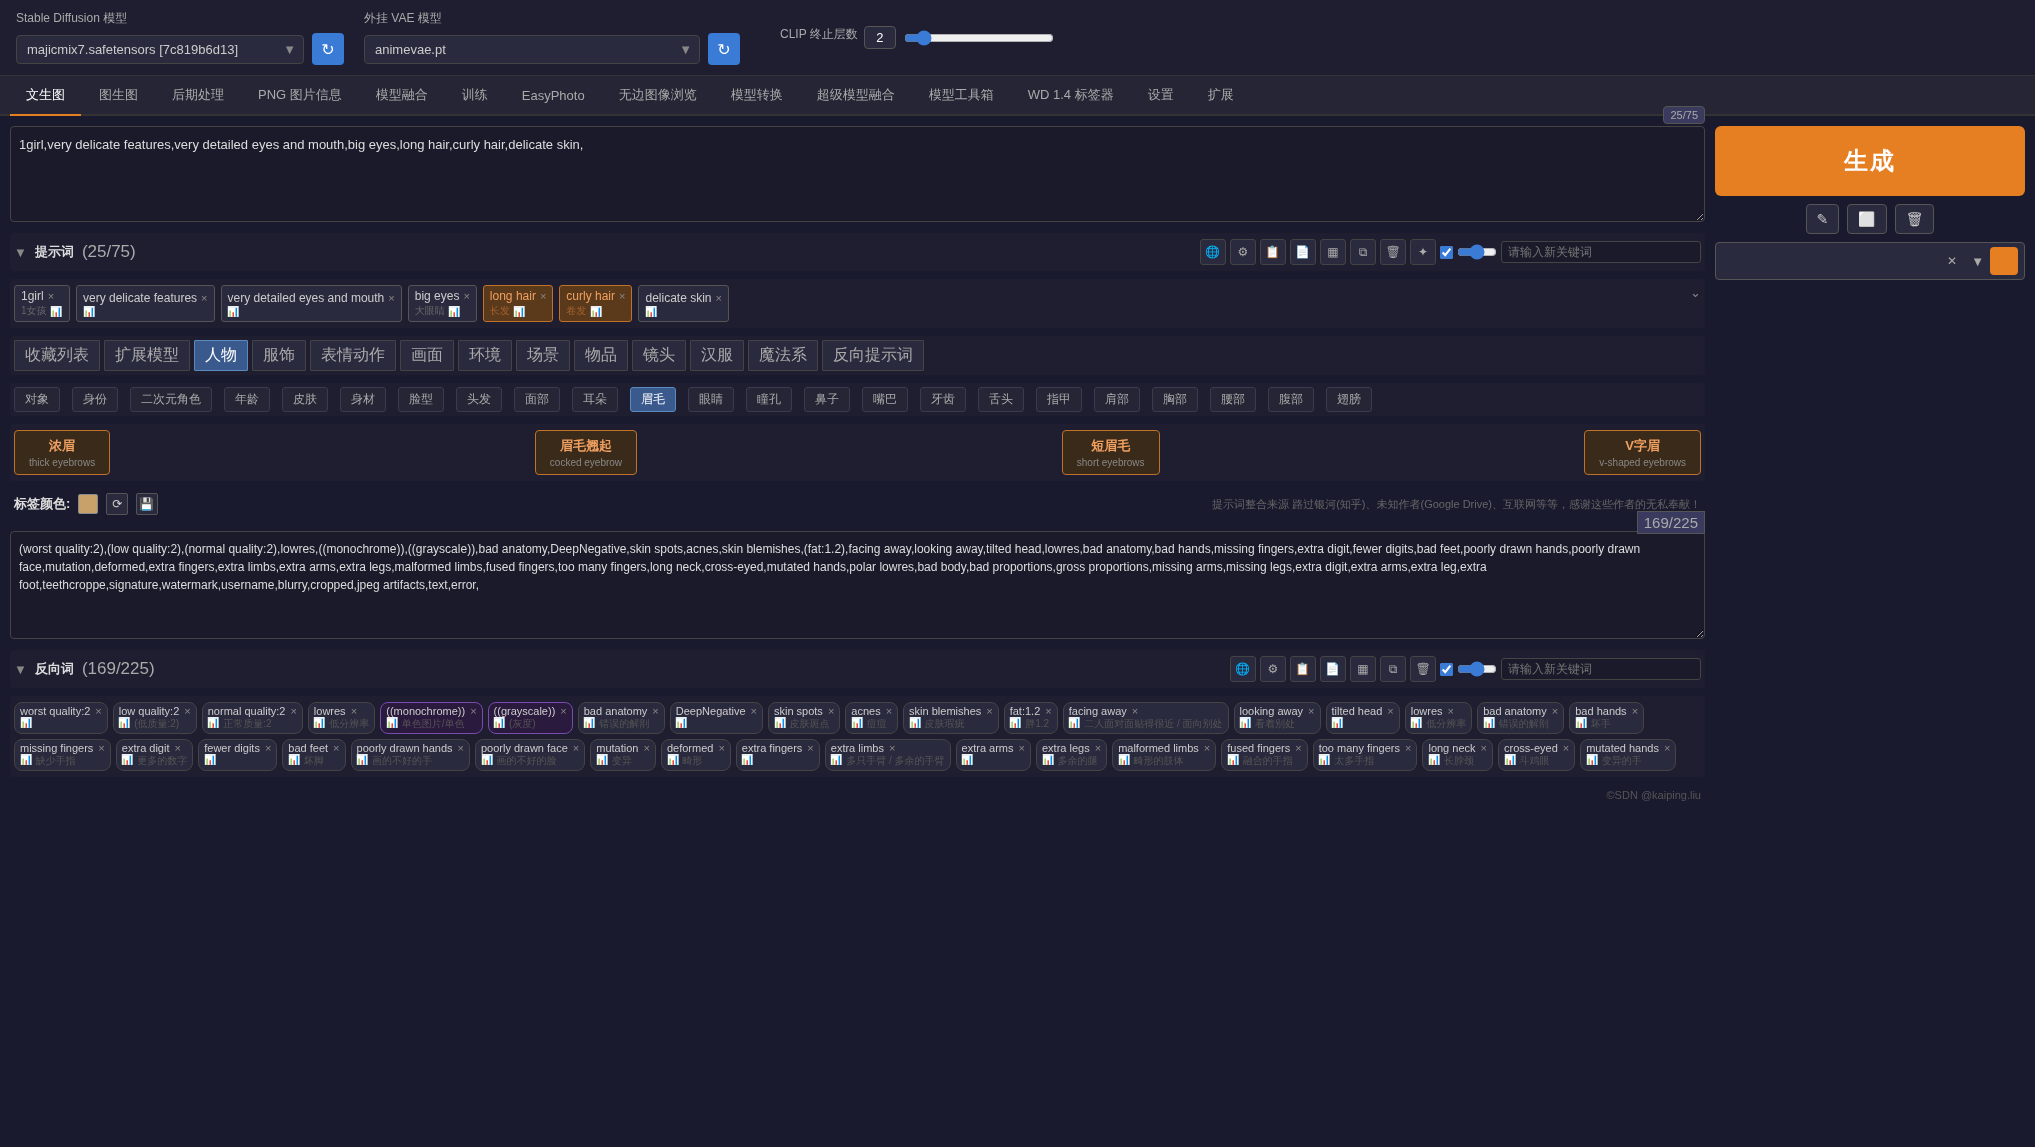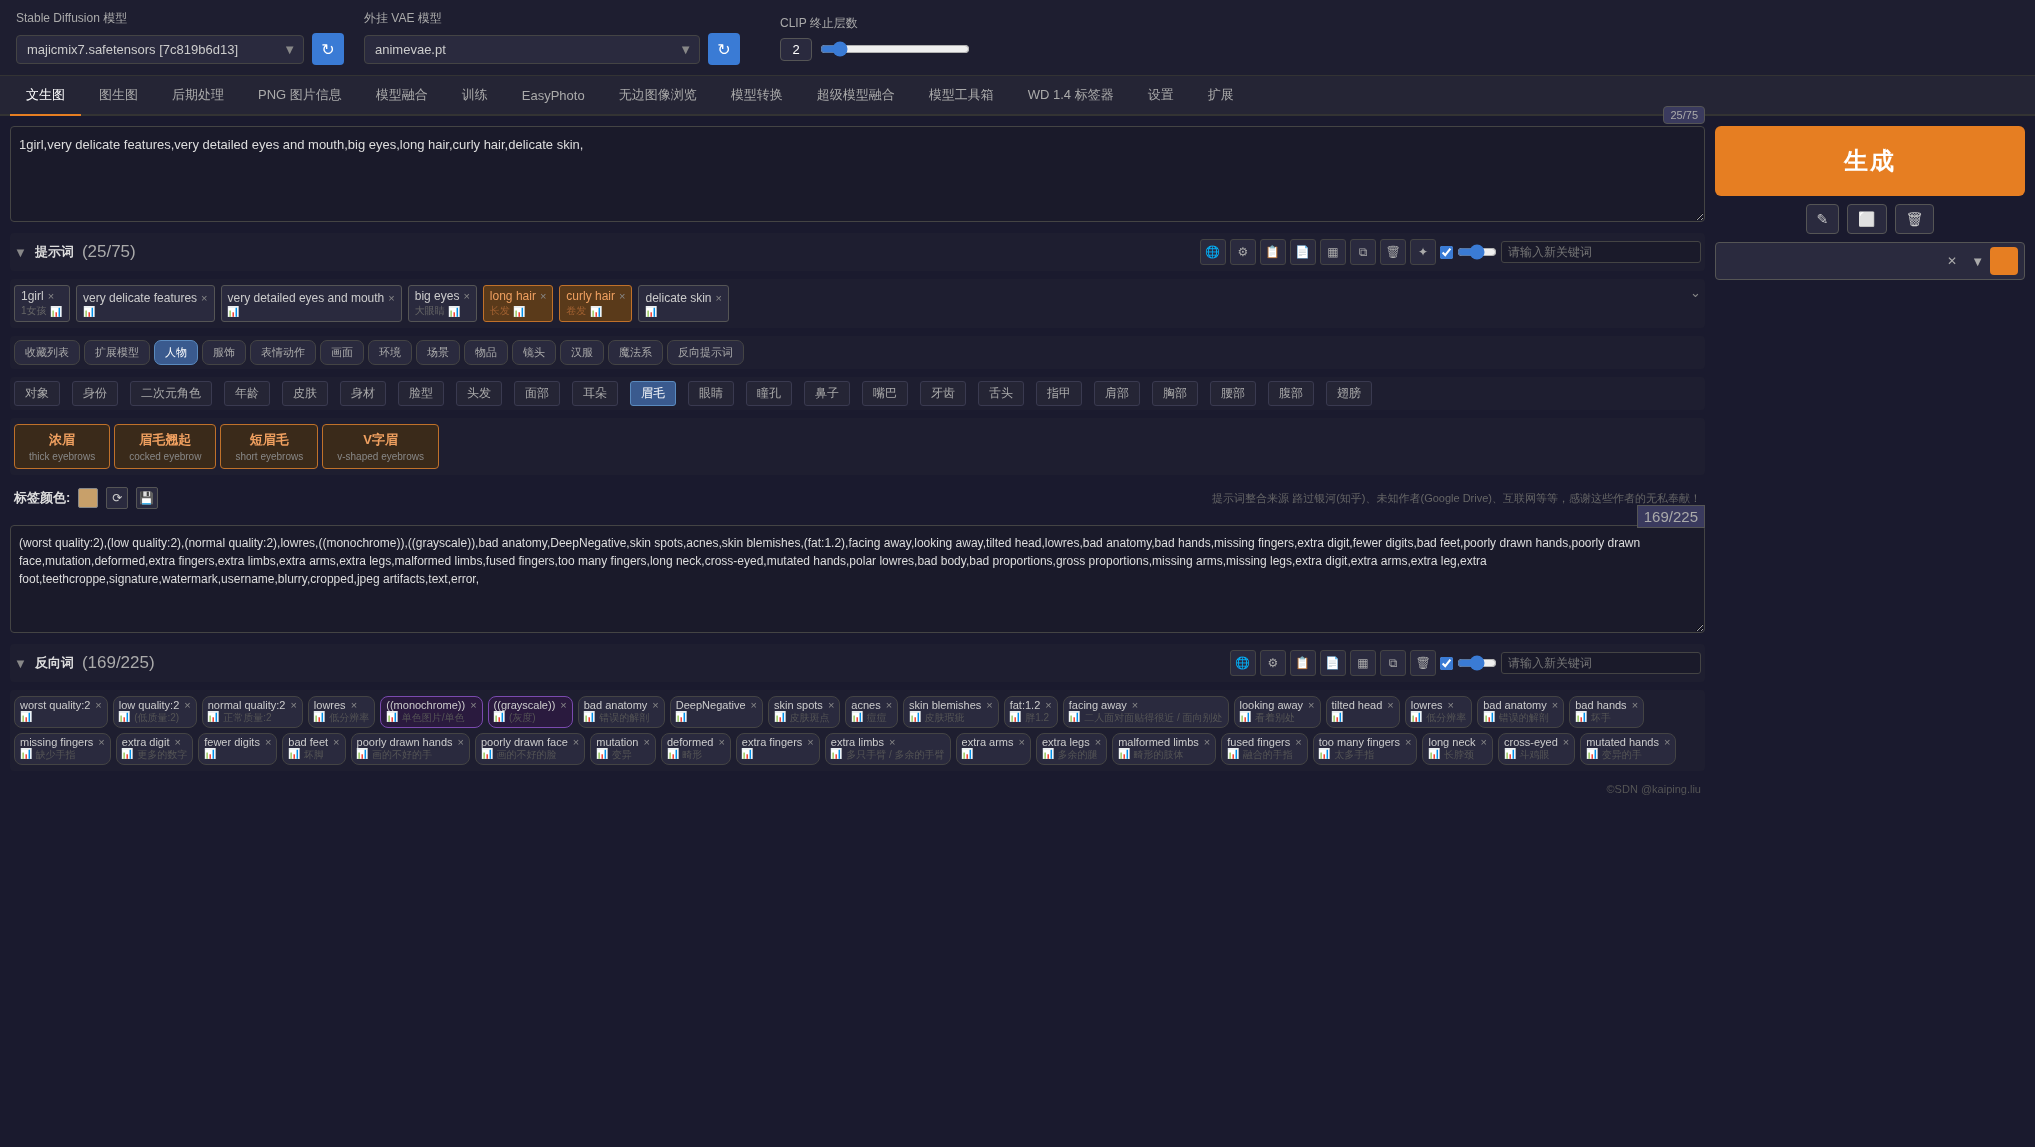--- a/index.html
+++ b/index.html
@@ -72,21 +72,21 @@
       height: 32px;
       cursor: pointer;
       display: flex;
       align-items: center;
       justify-content: center;
       font-size: 16px;
     }
 
     .clip-section {
       display: flex;
-      flex-direction: column;
+      flex-direction: row;
       gap: 6px;
       margin-left: 20px;
     }
 
     .clip-slider-container {
       display: flex;
       align-items: center;
       gap: 8px;
     }
 
@@ -327,26 +327,26 @@
       display: flex;
       gap: 4px;
       flex-wrap: wrap;
       padding: 4px;
       background: #1e1e30;
       border-radius: 4px;
     }
 
     .cat-tab {
       padding: 4px 10px;
-      border-radius: 7px;
+      border-radius: 1px;
       background: #2a2a3e;
       border: 1px solid #444;
       color: #aaa;
       cursor: pointer;
-      font-size: 11px;
+      font-size: 16px;
     }
 
     .cat-tab.active {
       background: #3a5a8e;
       color: #fff;
       border-color: #5a8abe;
     }
 
     .sub-cat-tabs {
       display: flex;
@@ -367,20 +367,21 @@
       font-size: 12px;
     }
 
     .eyebrow-options {
       display: flex;
       gap: 4px;
       flex-wrap: wrap;
       padding: 6px 4px;
       background: #1e1e30;
       border-radius: 4px;
+      justify-content: space-between;
     }
 
     .eyebrow-btn {
       display: flex;
       flex-direction: column;
       align-items: center;
       background: #3a2a1a;
       border: 1px solid #c0712a;
       border-radius: 4px;
       padding: 6px 14px;

